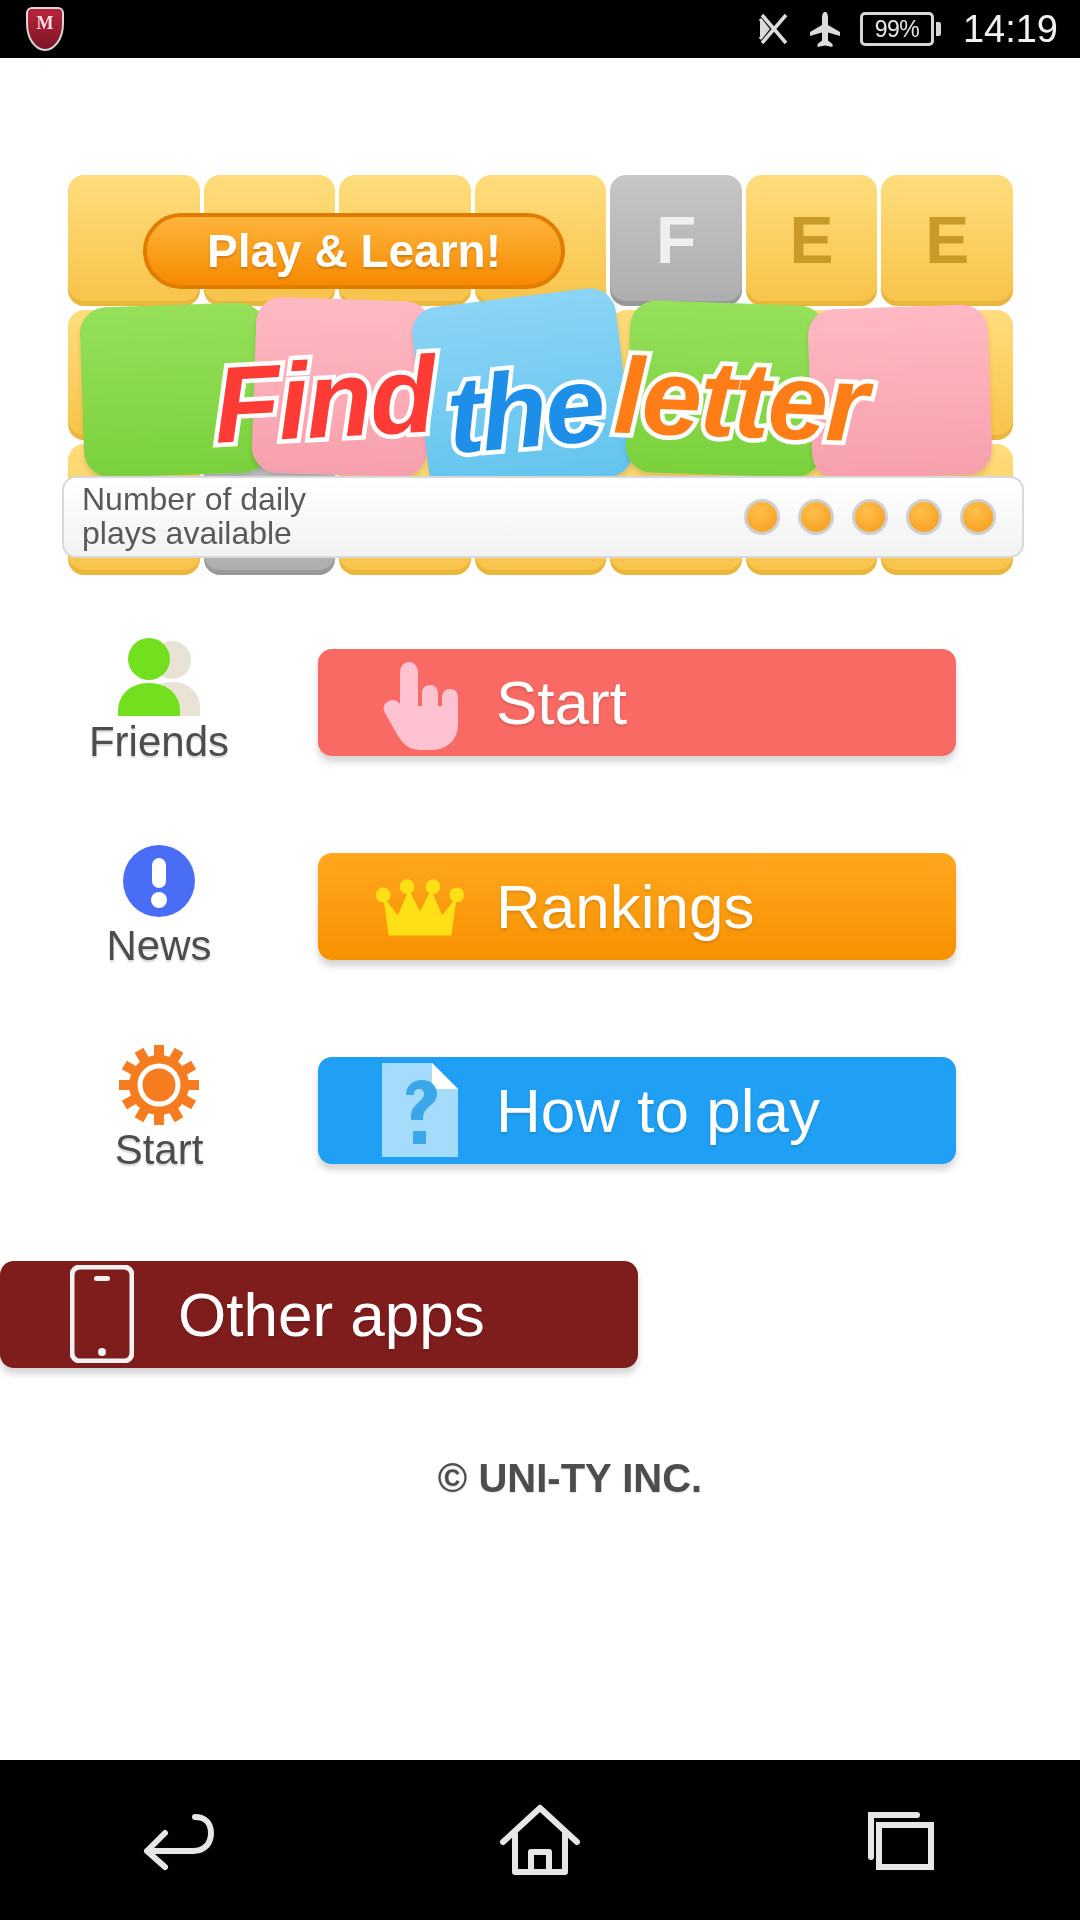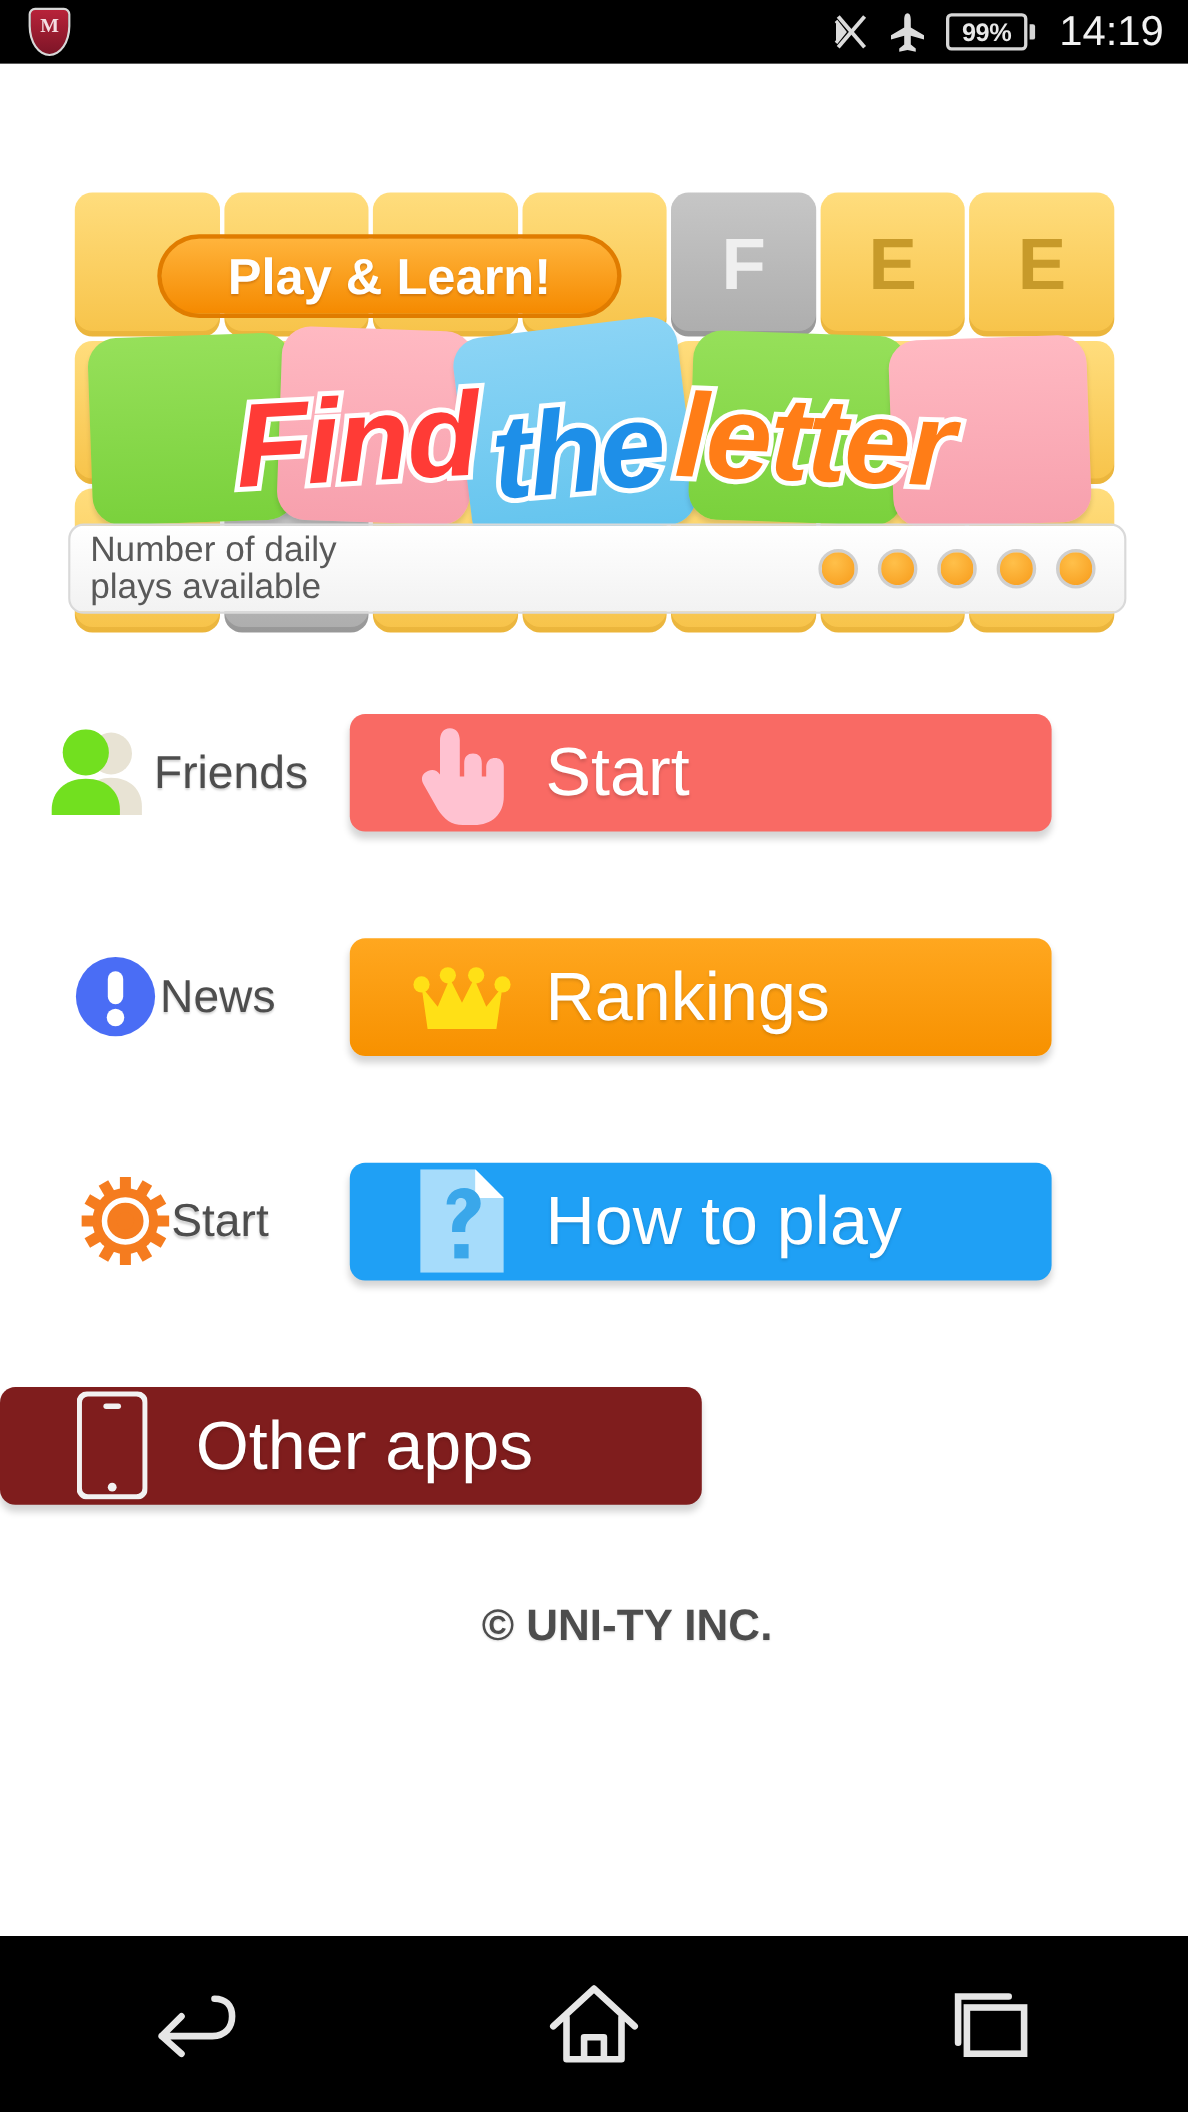--- a/index.html
+++ b/index.html
@@ -52,21 +52,20 @@
     font-weight: bold;
     font-family: "Liberation Serif", serif;
     line-height: 1;
   }
 
   .icon-mute { width: 34px; height: 40px; }
   .icon-plane { width: 38px; height: 40px; }
   .battery {
     display: flex; align-items: center;
     height: 34px;
-    font-weight: bold;
   }
   .battery .shell {
     border: 3px solid #d6d6d6;
     border-radius: 5px;
     height: 34px;
     min-width: 74px;
     display: flex; align-items: center; justify-content: center;
     box-sizing: border-box;
     padding: 0 3px;
   }
@@ -240,21 +239,21 @@
   }
   .row {
     display: flex;
     align-items: center;
     height: 168px;
     margin-bottom: 36px;
   }
   .sideitem {
     width: 318px;
     display: flex;
-    flex-direction: row;
+    flex-direction: column;
     align-items: center;
     justify-content: center;
     gap: 2px;
   }
   .sideicon {
     height: 78px;
     display: flex;
     align-items: center;
     justify-content: center;
   }

